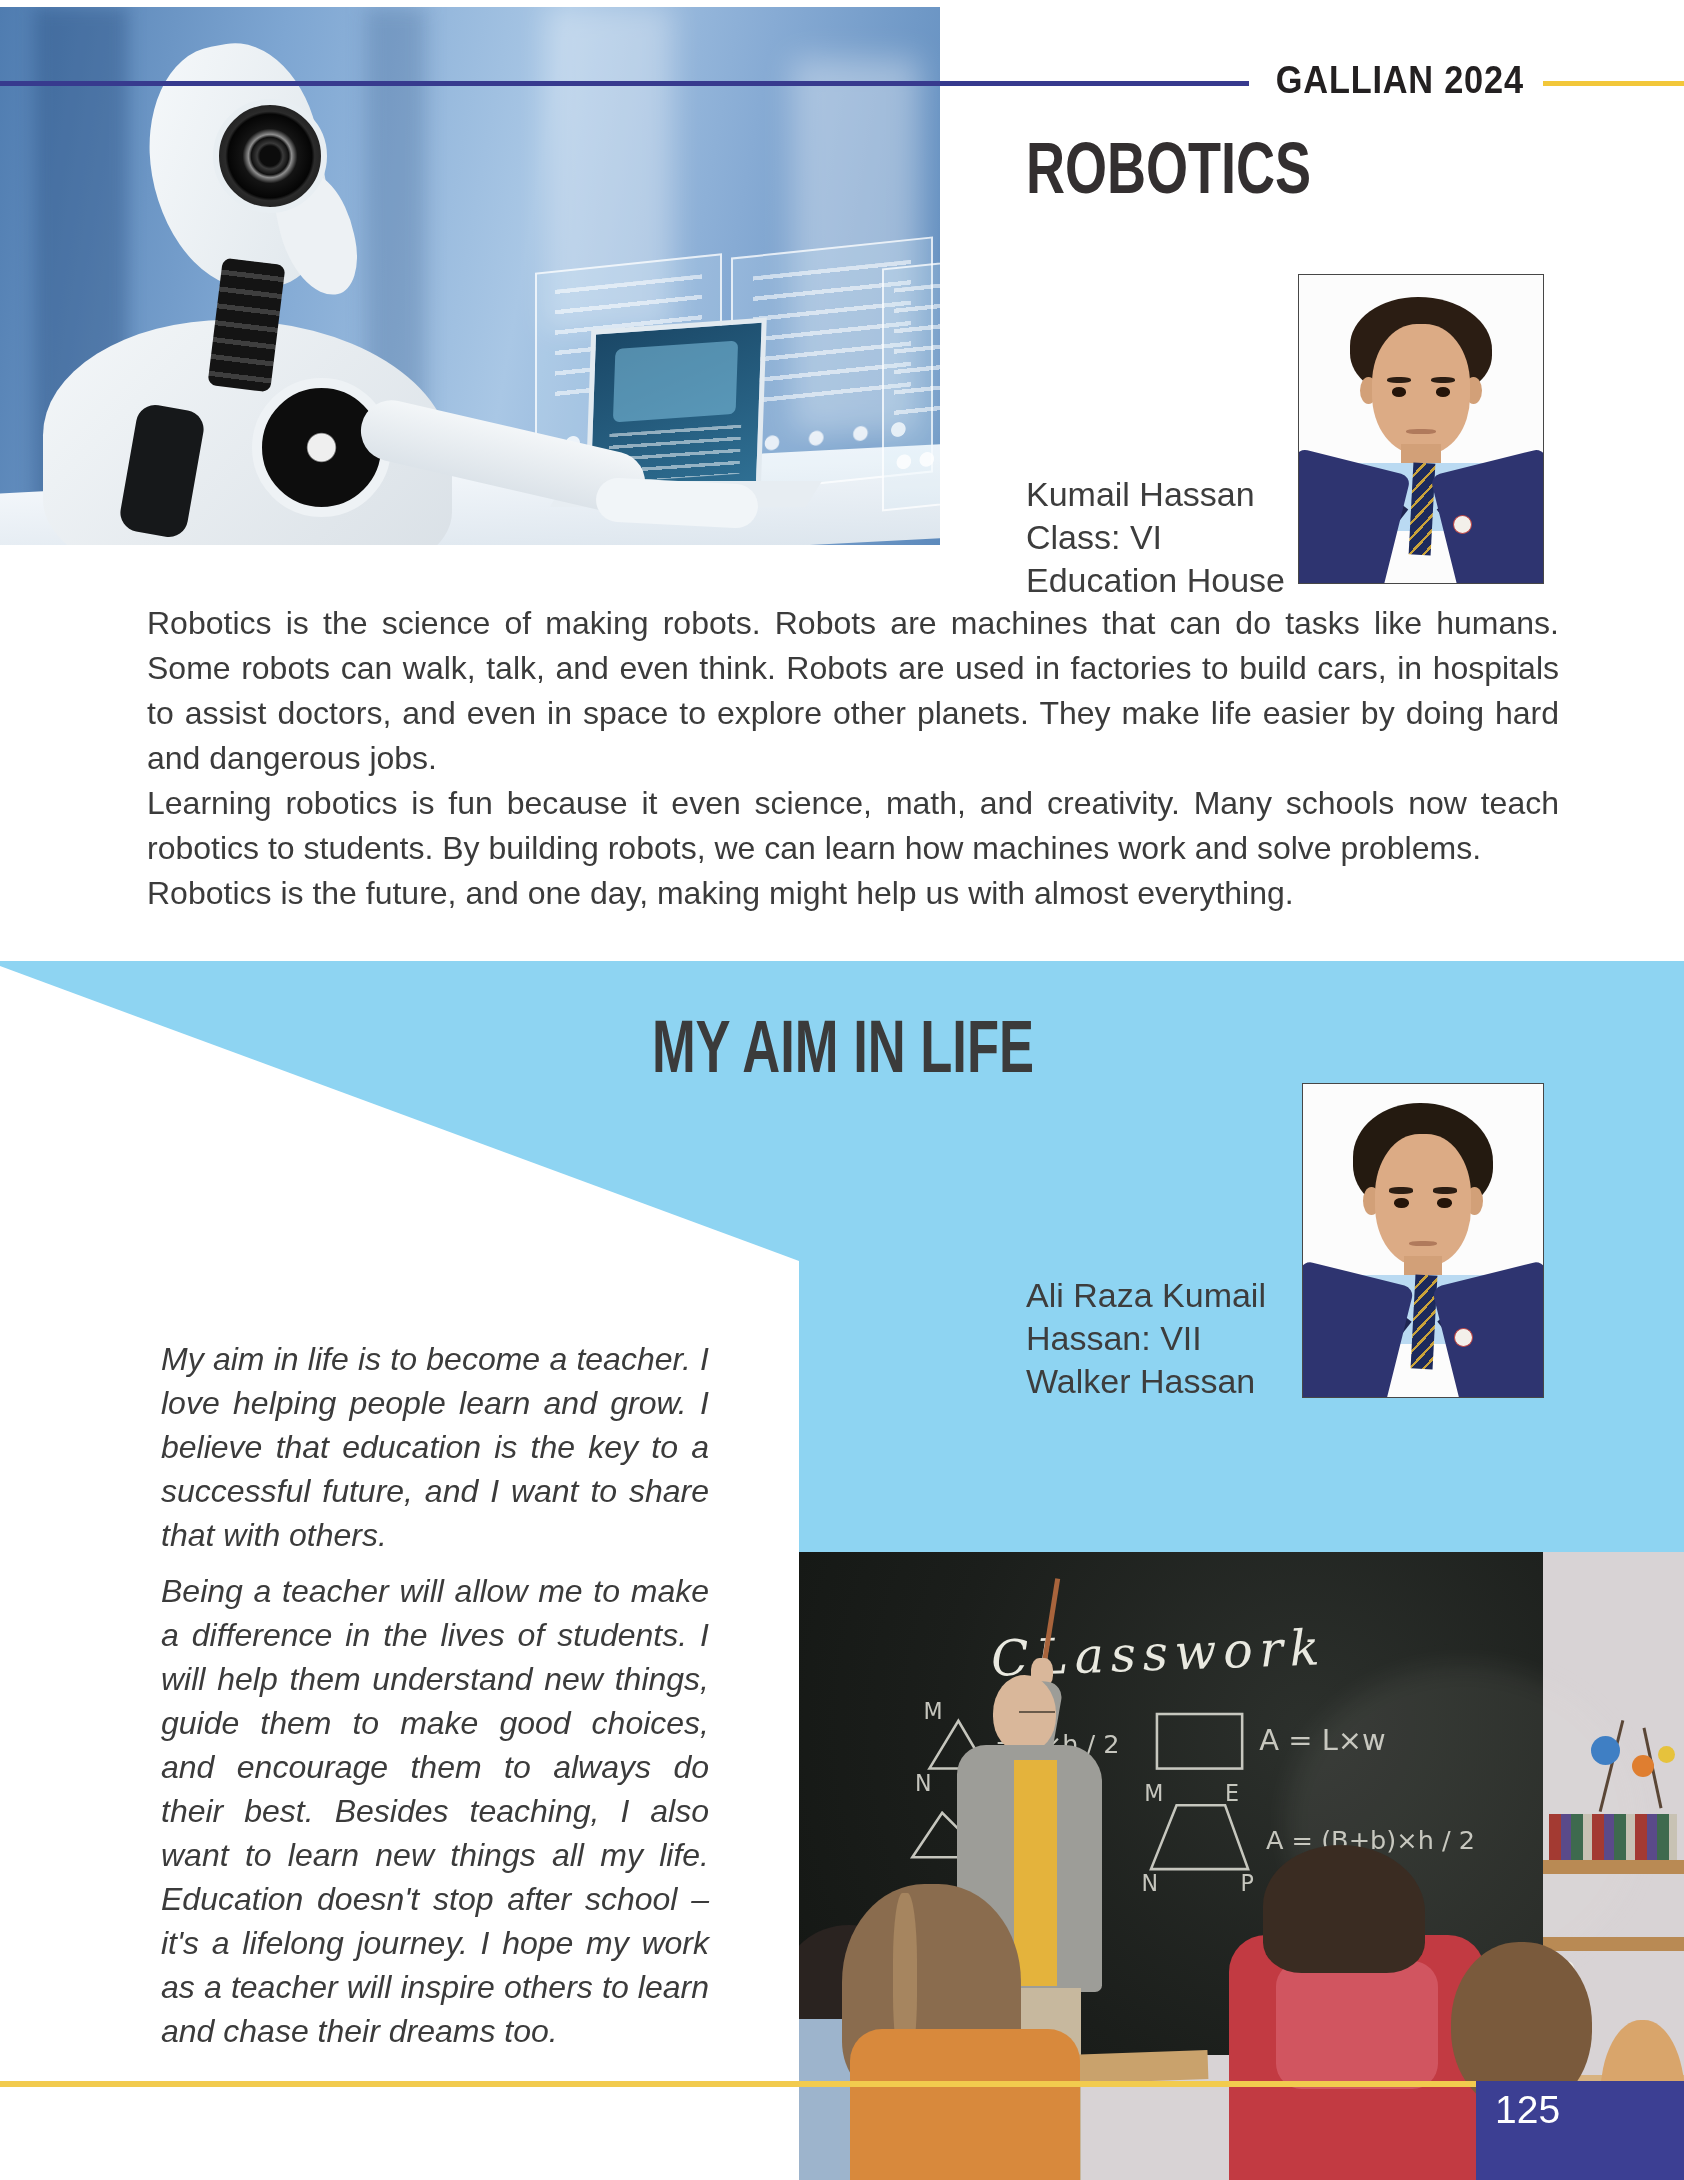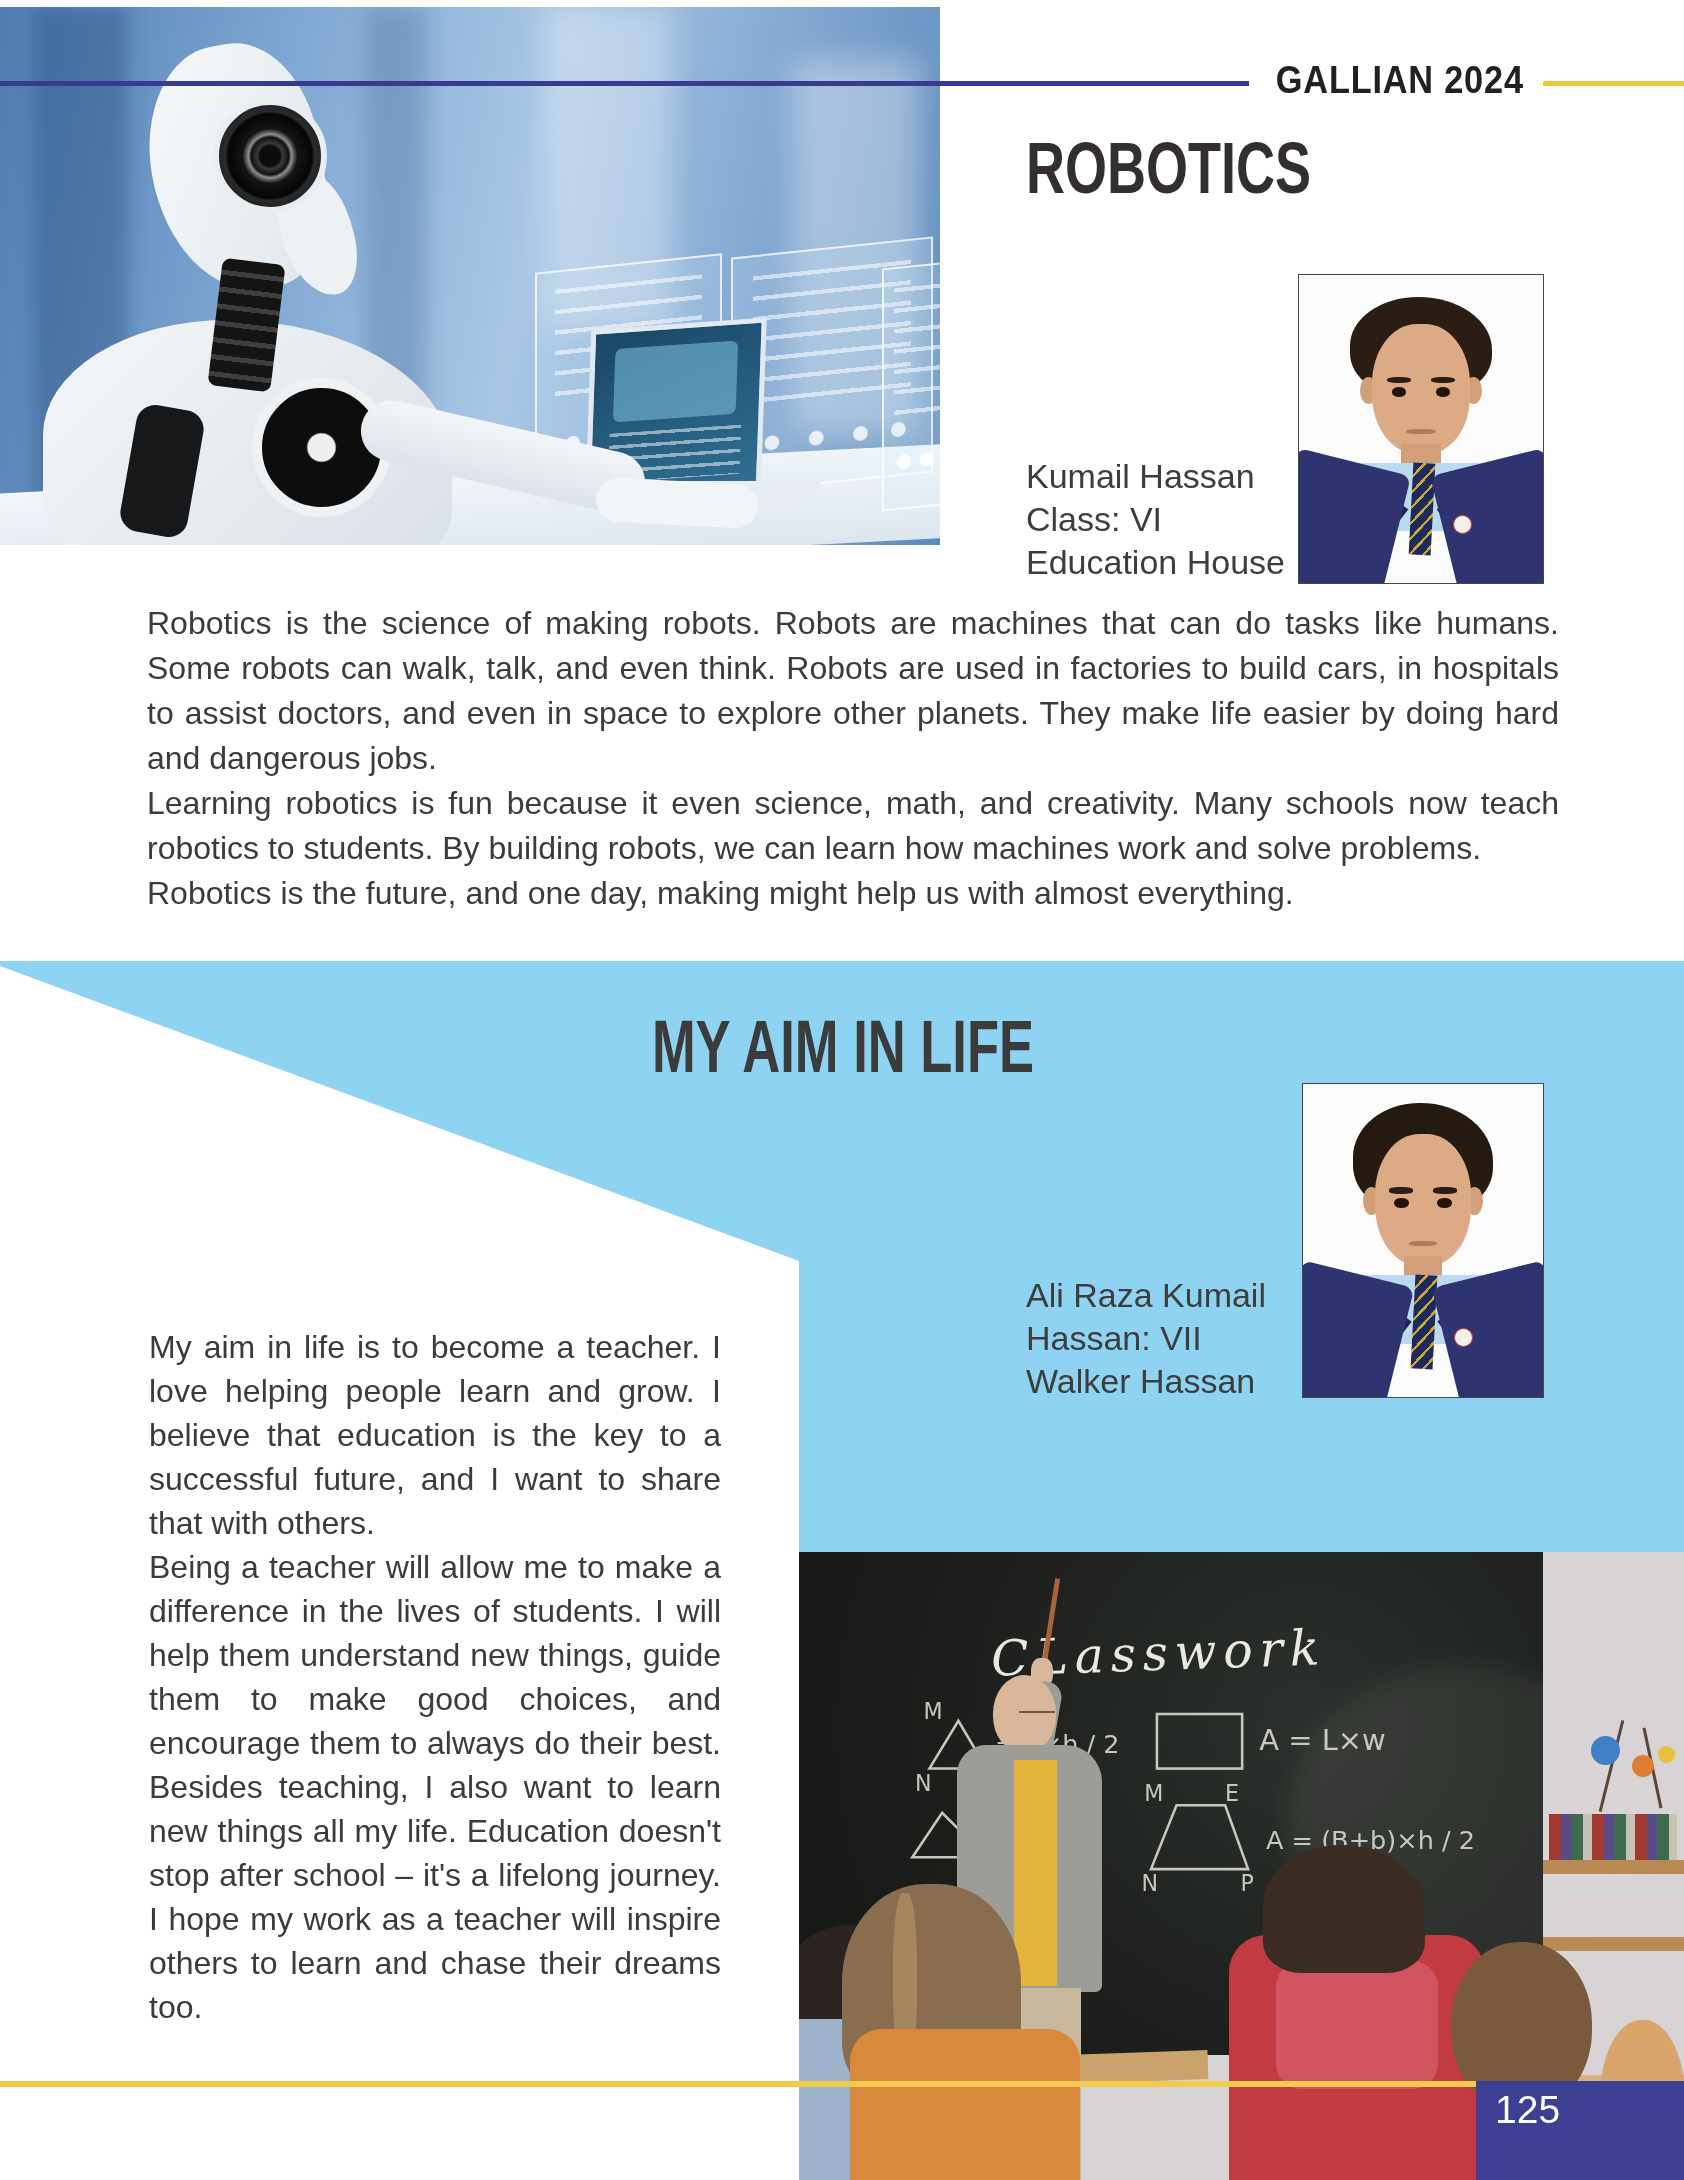--- a/index.html
+++ b/index.html
@@ -57,21 +57,21 @@
 
   
   .robotics-title{left:1026px;top:126px;font-size:73px;font-weight:700;color:#332F30;
                   transform:scaleX(.74);transform-origin:left;white-space:nowrap;letter-spacing:0;}
   .myaim-title{left:509px;top:1003px;width:668px;text-align:center;z-index:5;}
   .myaim-title span{display:inline-block;font-size:75px;font-weight:700;color:#3b3b3b;
                   transform:scaleX(.70);white-space:nowrap;}
 
   
   .info{font-size:34px;line-height:43px;color:#3d3d3d;z-index:5;}
-  .info-kumail{left:1026px;top:455px;}
+  .info-kumail{left:1026px;top:473px;}
   .info-ali{left:1026px;top:1274px;}
 
   
   .portrait{background:#fcfcfc;border:1.7px solid #474747;overflow:hidden;z-index:5;}
   .portrait-kumail{left:1298px;top:274px;width:244px;height:308px;}
   .portrait-ali{left:1302px;top:1083px;width:240px;height:313px;}
   .p-hair{position:absolute;left:21%;top:7%;width:58%;height:33%;background:#2b1d13;border-radius:48% 52% 42% 44%;}
   .portrait-ali .p-hair{top:6%;height:36%;background:#241a10;}
   .p-face{position:absolute;left:30%;top:16%;width:40%;height:42%;background:#dcab85;border-radius:46% 46% 44% 46%;}
   .p-ear-l{position:absolute;left:25%;top:33%;width:7%;height:9%;background:#d2a078;border-radius:50%;}
@@ -95,21 +95,21 @@
   .robotics-text{left:147px;top:601px;width:1412px;font-size:32px;line-height:45px;text-align:justify;color:#3b3b3b;}
   .robotics-text p{margin:0;}
 
   
   .blue-section{left:0;top:961px;width:1685px;height:591px;background:#8ED4F2;}
   .white-wedge{left:0;top:0;width:799px;height:591px;background:#ffffff;
                clip-path:polygon(0 5.1px,100% 300px,100% 100%,0 100%);}
 
   
   .aim-text{left:149px;top:1325px;width:572px;font-size:32px;line-height:44px;text-align:justify;color:#3b3b3b;z-index:6;}
-  .aim-text p{margin:0;}
+  .aim-text p{margin:12px;font-style:italic;}
 
   
   .classroom-photo{left:799px;top:1552px;width:886px;height:629px;overflow:hidden;background:#d8d3d5;}
   .cl-board{position:absolute;left:0;top:0;width:744px;height:503px;
             background:radial-gradient(circle at 68% 35%,#2c302c 0%,#1b1e1b 60%,#141714 100%);}
   .cl-smudge{position:absolute;left:55%;top:18%;width:40%;height:50%;background:rgba(235,235,225,.07);filter:blur(12px);border-radius:50%;}
   .cl-board-title{position:absolute;left:192px;top:73px;font-family:"DejaVu Serif",serif;font-style:italic;
             font-size:49px;color:#e9e9e0;letter-spacing:6.8px;transform:rotate(-2deg);white-space:nowrap;}
   .cl-svg{position:absolute;left:0;top:0;}
   .cl-teacher-head{position:absolute;left:194px;top:123px;width:63px;height:77px;background:#d9b79a;border-radius:50% 50% 46% 46%;}

